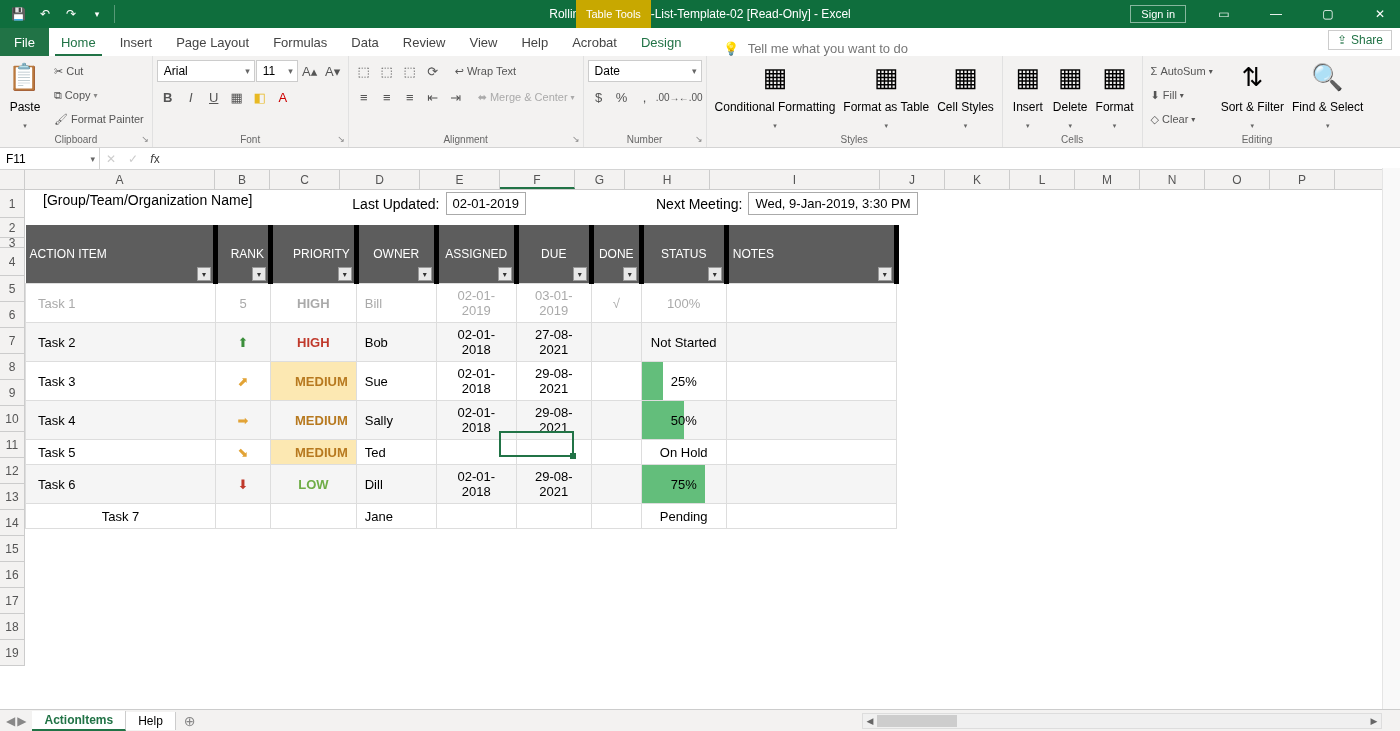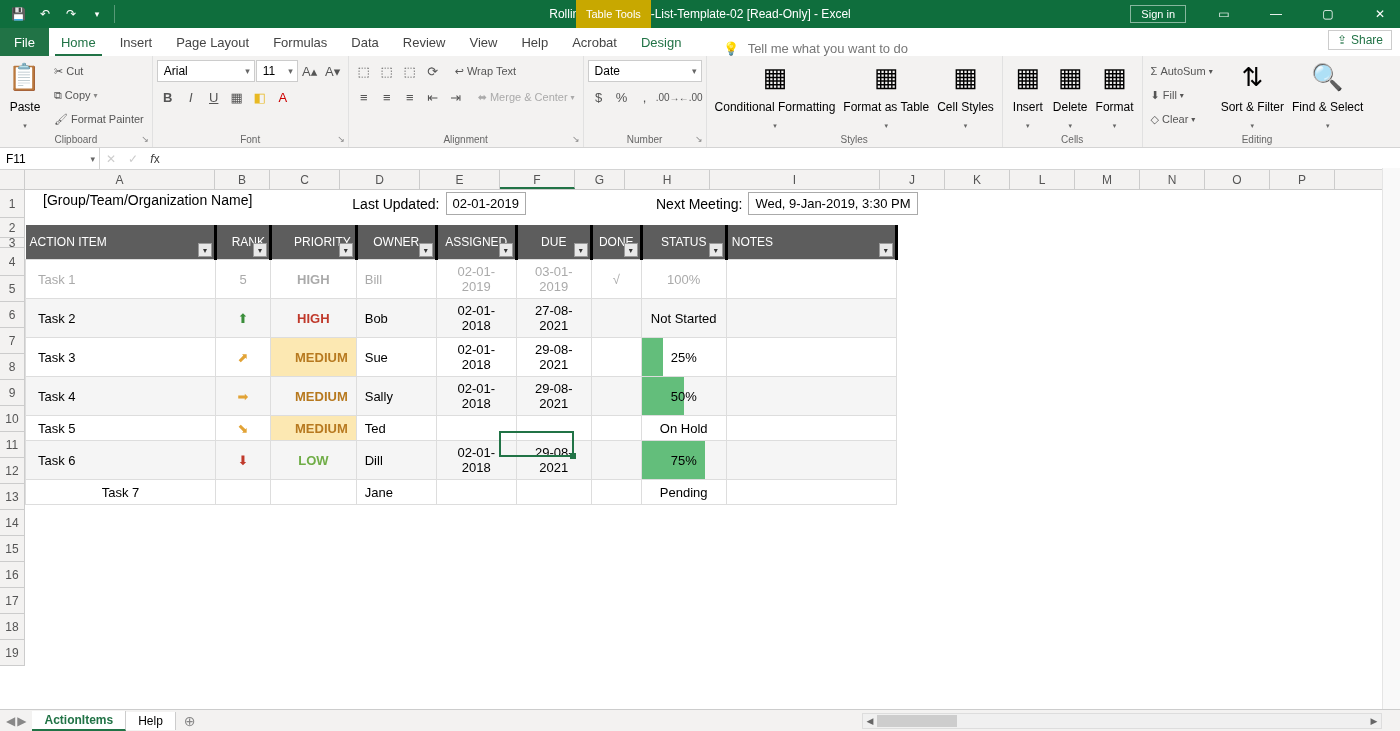--- a/index.html
+++ b/index.html
@@ -73,21 +73,21 @@
 
 
 .doc { position: absolute; top: 20px; left: 25px; }
 .doc .title { color: #e21c1c; font-weight: bold; font-size: 24px; font-family: Arial; }
 .doc .sub { font-size: 14px; }
 .meta-row { display: flex; align-items: center; gap: 6px; font-size: 14px; }
 .boxed { border: 1px solid #aaa; padding: 3px 6px; font-size: 13px; background: #fff; }
 
 
 .tbl { border-collapse: collapse; margin-top: 0; }
-.tbl th { background: #5d5d5d; color: #fff; font-weight: normal; font-size: 12px; padding: 10px 4px; position: relative; text-align: center; border-right: 3px solid #000000; }
+.tbl th { background: #5d5d5d; color: #fff; font-weight: normal; font-size: 12px; padding: 22px 4px; position: relative; text-align: center; border-right: 5px solid #000000; }
 .tbl th .filter { position: absolute; right: 2px; bottom: 2px; width: 14px; height: 14px; background: #e8e8e8; border: 1px solid #999; font-size: 8px; color: #333; display: flex; align-items: center; justify-content: center; cursor: pointer; }
 .tbl td { border: 1px solid #ddd; padding: 4px 8px; font-size: 13px; height: 25px; }
 .tbl tr:nth-child(even) td { background: #f5f5f5; }
 .task-done td { color: #aaa; }
 .rank-icon { text-align: center; font-size: 14px; }
 .pri { text-align: center; font-size: 12px; font-weight: bold; }
 .pri.high-red { background: #f4c7c3; color: #c0392b; }
 .pri.med { background: #fce8b2; color: #b7791f; padding-left: 24px; }
 .pri.low { background: #c6efce; color: #70ad47; }
 .status-bar { position: relative; text-align: center; }

